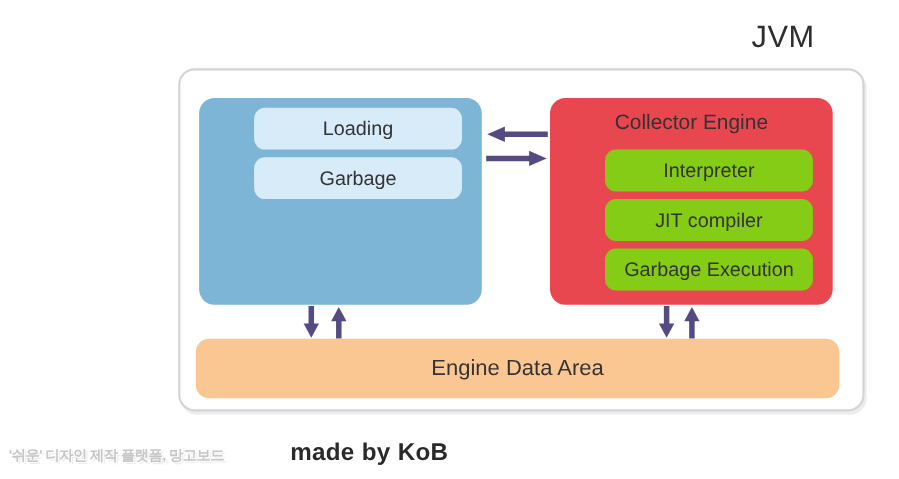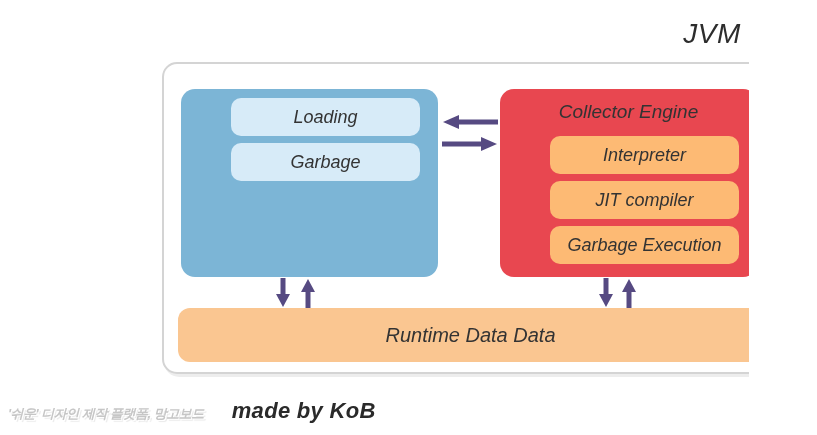--- a/index.html
+++ b/index.html
@@ -3,25 +3,24 @@
 <meta charset="utf-8">
 <style>
   * { margin: 0; padding: 0; box-sizing: border-box; }
   html, body { background: #ffffff; }
   body {
     font-family: "Liberation Sans", "DejaVu Sans", sans-serif;
     color: #333333;
   }
   .stage {
     position: relative;
-    width: 749px;
+    width: 817px;
     height: 435px;
     background: #ffffff;
     overflow: hidden;
-    font-style: italic;
   }
   .jvm-label {
     position: absolute;
     top: 18px;
     left: 660px;
     width: 104px;
     text-align: center;
     font-size: 28px;
     color: #2d2d2d;
     letter-spacing: 0.5px;
@@ -60,21 +59,21 @@
     margin-bottom: 7px;
     border-radius: 10px;
     display: flex;
     align-items: center;
     justify-content: center;
     font-size: 18px;
     color: #333333;
     margin-left: 32px;
   }
   .engine-box.blue .engine-item { background: #d7ebf8; }
-  .engine-box.red  .engine-item { background: #fdba74; }
+  .engine-box.red  .engine-item { background: #84cc16; }
   .h-arrows {
     position: absolute;
     left: 438px;
     top: 110px;
     width: 64px;
     height: 46px;
   }
   .v-arrows {
     position: absolute;
     top: 278px;
@@ -96,20 +95,21 @@
     justify-content: center;
     font-size: 20px;
     color: #333333;
   }
   .watermark {
     position: absolute;
     left: 8px;
     top: 398px;
     display: flex;
     align-items: baseline;
+    gap: 32px;
   }
   .watermark-korean {
     font-size: 13px;
     font-weight: bold;
     color: #c6c6c6;
     text-shadow: 1px 1px 0 #ffffff, 2px 2px 1px #e8e8e8;
     letter-spacing: -0.5px;
   }
   .watermark-credit {
     margin-left: 28px;
@@ -167,21 +167,21 @@
       <line x1="15" y1="0" x2="15" y2="17" stroke-width="5"></line>
       <polygon points="8,16 22,16 15,29" stroke="none"></polygon>
     </g>
     <g fill="#564a82" stroke="#564a82">
       <line x1="38" y1="30" x2="38" y2="13" stroke-width="5"></line>
       <polygon points="31,14 45,14 38,1" stroke="none"></polygon>
     </g>
   </svg>
 
   <div class="runtime-box">
-    <span>Runtime Data Data</span>
+    <span>Engine Data Area</span>
   </div>
 
   <div class="watermark">
     <span class="watermark-korean">'쉬운' 디자인 제작 플랫폼, 망고보드</span>
     <span class="watermark-credit">made by KoB</span>
   </div>
 
 </div>
 
 </body></html>

